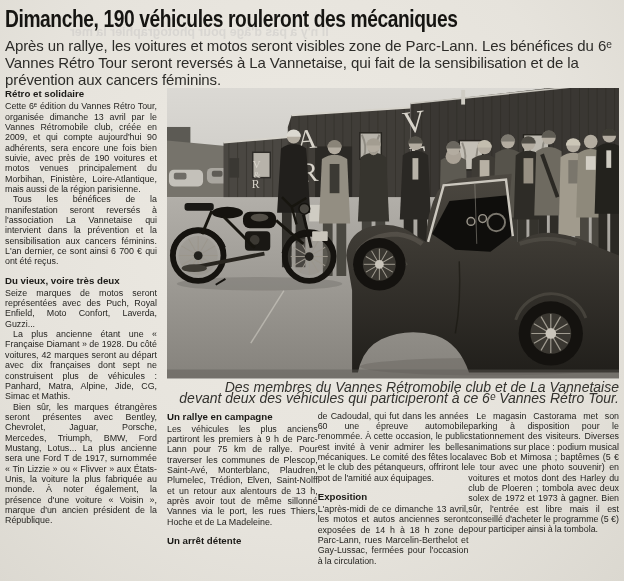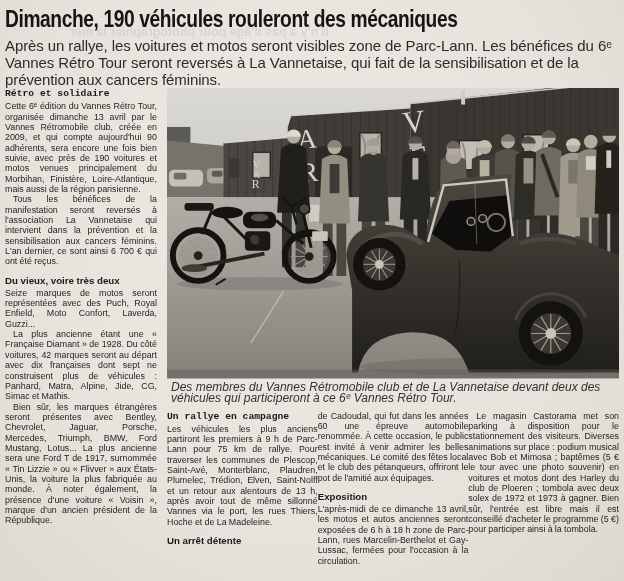--- a/index.html
+++ b/index.html
@@ -29,30 +29,30 @@
   .standfirst{
     margin:0 0 0 0;font-size:15px;line-height:16.6px;color:#2d2c29;letter-spacing:-.1px;
   }
   .content{display:flex;gap:10px;align-items:flex-start;}
   .col-left{flex:0 0 152px;width:152px;}
   .main{flex:1;min-width:0;}
   .xhead{
     font-size:9.7px;line-height:11px;font-weight:bold;color:#1b1a17;
     margin:8px 0 2px 0;
   }
-  .xhead.first{margin-top:0;font-family:Liberation Mono, monospace;}
+  .xhead.first{margin-top:0;}
   .bodytext p{
     margin:0;font-size:8.9px;line-height:10.35px;text-align:justify;
     color:#262522;hyphens:auto;-webkit-hyphens:auto;word-spacing:-.2px;
   }
   .bodytext p.ind{text-indent:8px;}
   figure{margin:0;}
   .photo{display:block;width:100%;height:auto;background:#cfcdc8;}
   .caption{
-    margin:3px 0 7px 4px;font-size:12px;line-height:11px;font-style:italic;color:#33322e;
+    margin:3px 0 7px 12px;font-size:14px;line-height:11px;font-style:italic;color:#33322e;text-align:right;
   }
   .cols3{display:flex;}
   .bcol{flex:1;min-width:0;}
 </style>
 </head>
 <body>
 
 <div class="page">
 
   <div class="ghost">Il n'y a pas d'âge pour photographier la mer</div>
@@ -349,21 +349,21 @@
 
       <div class="cols3 bodytext">
         <div class="bcol">
           <h3 class="xhead first">Un rallye en campagne</h3>
           <p>Les véhicules les plus anciens partiront les premiers à 9 h de Parc-Lann pour 75 km de rallye. Pour traverser les communes de Plescop, Saint-Avé, Monterblanc, Plaudren, Plumelec, Trédion, Elven, Saint-Nolff et un retour aux alentours de 13 h, après avoir tout de même sillonné Vannes via le port, les rues Thiers, Hoche et de La Madeleine.</p>
           <h3 class="xhead">Un arrêt détente</h3>
         </div>
         <div class="bcol">
           <p>de Cadoudal, qui fut dans les années 60 une épreuve automobile renommée. À cette occasion, le public est invité à venir admirer les belles mécaniques. Le comité des fêtes local et le club des pétanqueurs, offriront le pot de l'amitié aux équipages.</p>
           <h3 class="xhead">Exposition</h3>
-          <p>L'après-midi de ce dimanche 13 avril, les motos et autos anciennes seront exposées de 6 h à 18 h zone de Parc-Lann, rues Marcelin-Berthelot et Gay-Lussac, fermées pour l'occasion à la circulation.</p>
+          <p>L'après-midi de ce dimanche 13 avril, les motos et autos anciennes seront exposées de 14 h à 18 h zone de Parc-Lann, rues Marcelin-Berthelot et Gay-Lussac, fermées pour l'occasion à la circulation.</p>
         </div>
         <div class="bcol">
           <p class="ind">Le magasin Castorama met son parking à disposition pour le stationnement des visiteurs. Diverses animations sur place : podium musical avec Bob et Mimosa ; baptêmes (5 € le tour avec une photo souvenir) en voitures et motos dont des Harley du club de Ploeren ; tombola avec deux solex de 1972 et 1973 à gagner. Bien sûr, l'entrée est libre mais il est conseillé d'acheter le programme (5 €) pour participer ainsi à la tombola.</p>
         </div>
       </div>
 
     </div>
   </div>
 </div>
 

